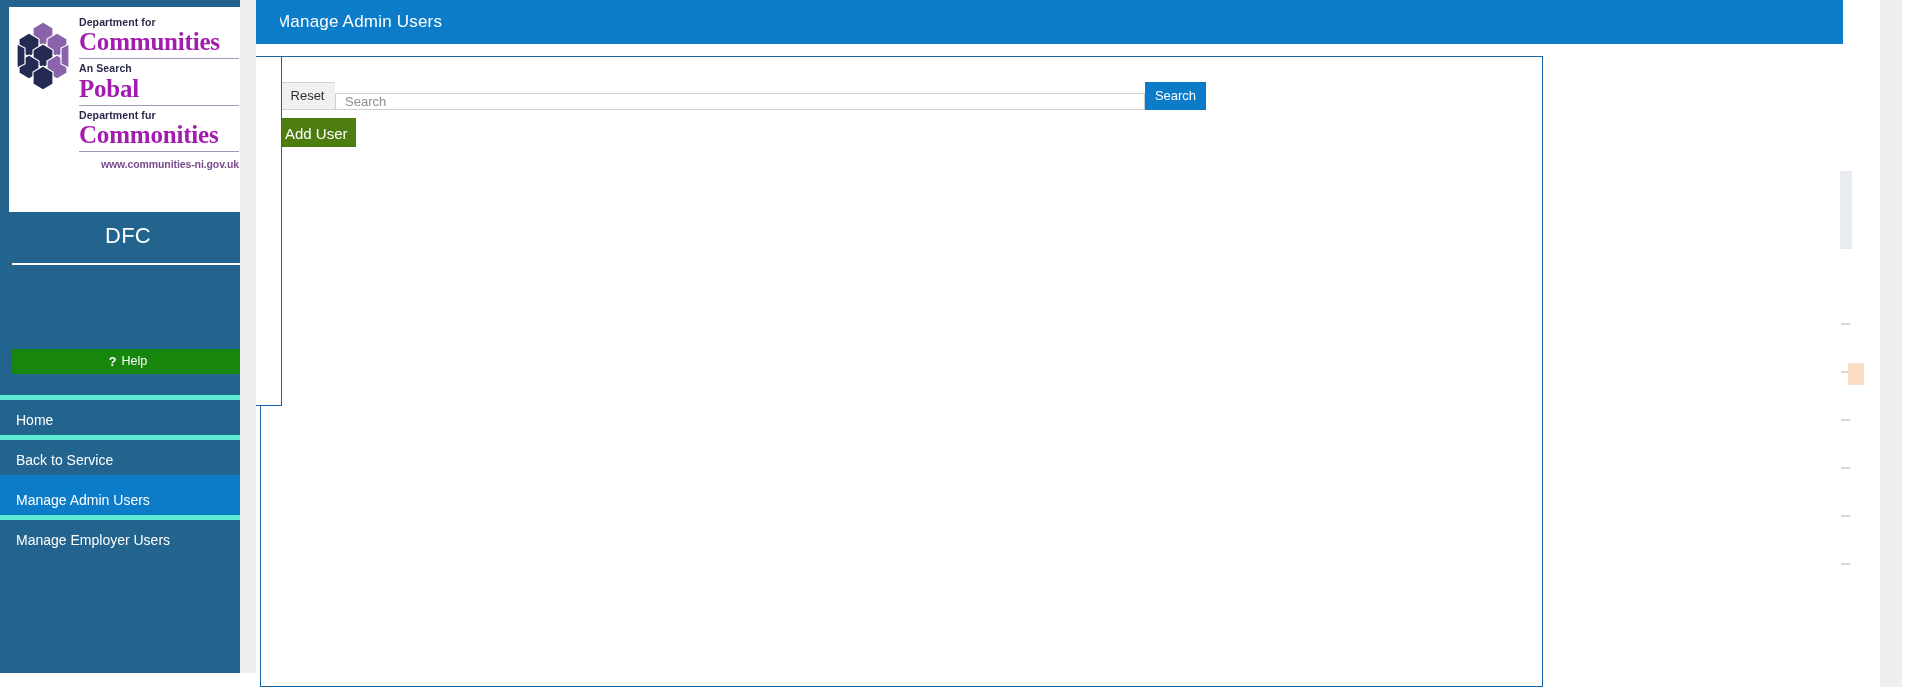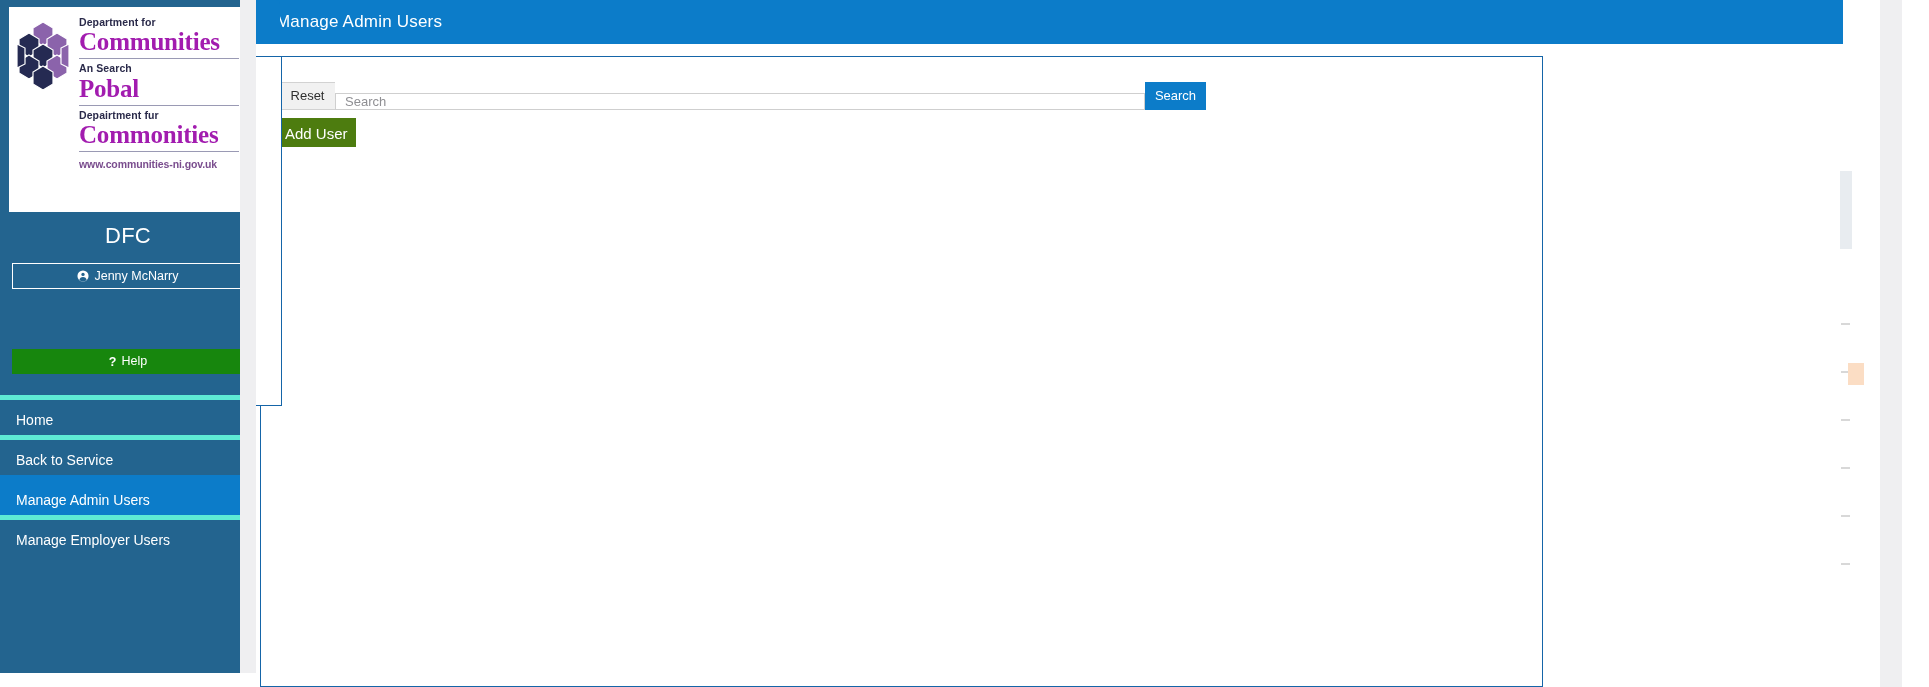--- a/index.html
+++ b/index.html
@@ -77,20 +77,21 @@
     border-bottom: 1px solid #9a9ab4;
     margin: 3px 0 3px 0;
     height: 0;
   }
   .logo-url {
     font-family: "Liberation Sans", sans-serif;
     font-size: 10.5px;
     color: #7a4d8e;
     padding-top: 3px;
     letter-spacing: -0.1px;
+    text-align: right;
   }
 
   #brand-title {
     position: absolute;
     left: 0;
     top: 223px;
     width: 256px;
     text-align: center;
     color: #ffffff;
     font-size: 22px;
@@ -378,40 +379,31 @@
           </g>
         </svg>
       </div>
       <div class="logo-text">
         <div class="logo-line">Department for</div>
         <div class="logo-big">Communities</div>
         <div class="logo-rule"></div>
         <div class="logo-line">An Search</div>
         <div class="logo-big">Pobal</div>
         <div class="logo-rule"></div>
-        <div class="logo-line">Depairtment fur</div>
+        <div class="logo-line">Department fur</div>
         <div class="logo-big">Commonities</div>
         <div class="logo-rule"></div>
         <div class="logo-url">www.communities-ni.gov.uk</div>
       </div>
     </div>
 
     <div id="brand-title">DFC</div>
 
     <div class="acct-group">
 
-      <div class="acct-btn">
-        <span class="ic">
-          <svg width="12" height="12" viewBox="0 0 16 16" xmlns="http://www.w3.org/2000/svg">
-            <circle cx="8" cy="8" r="7.4" fill="#ffffff"></circle>
-            <circle cx="8" cy="5.9" r="2.2" fill="#23648f"></circle>
-            <path d="M3.1 13.2a5 5 0 0 1 9.8 0A7.4 7.4 0 0 1 3.1 13.2z" fill="#23648f"></path>
-          </svg>
-        </span><span>Jenny McNarry</span>
-      </div>
 
 
 
     </div>
 
     <div id="help-btn">
       <span class="ic">?</span><span>Help</span>
     </div>
 
     <div id="nav">

